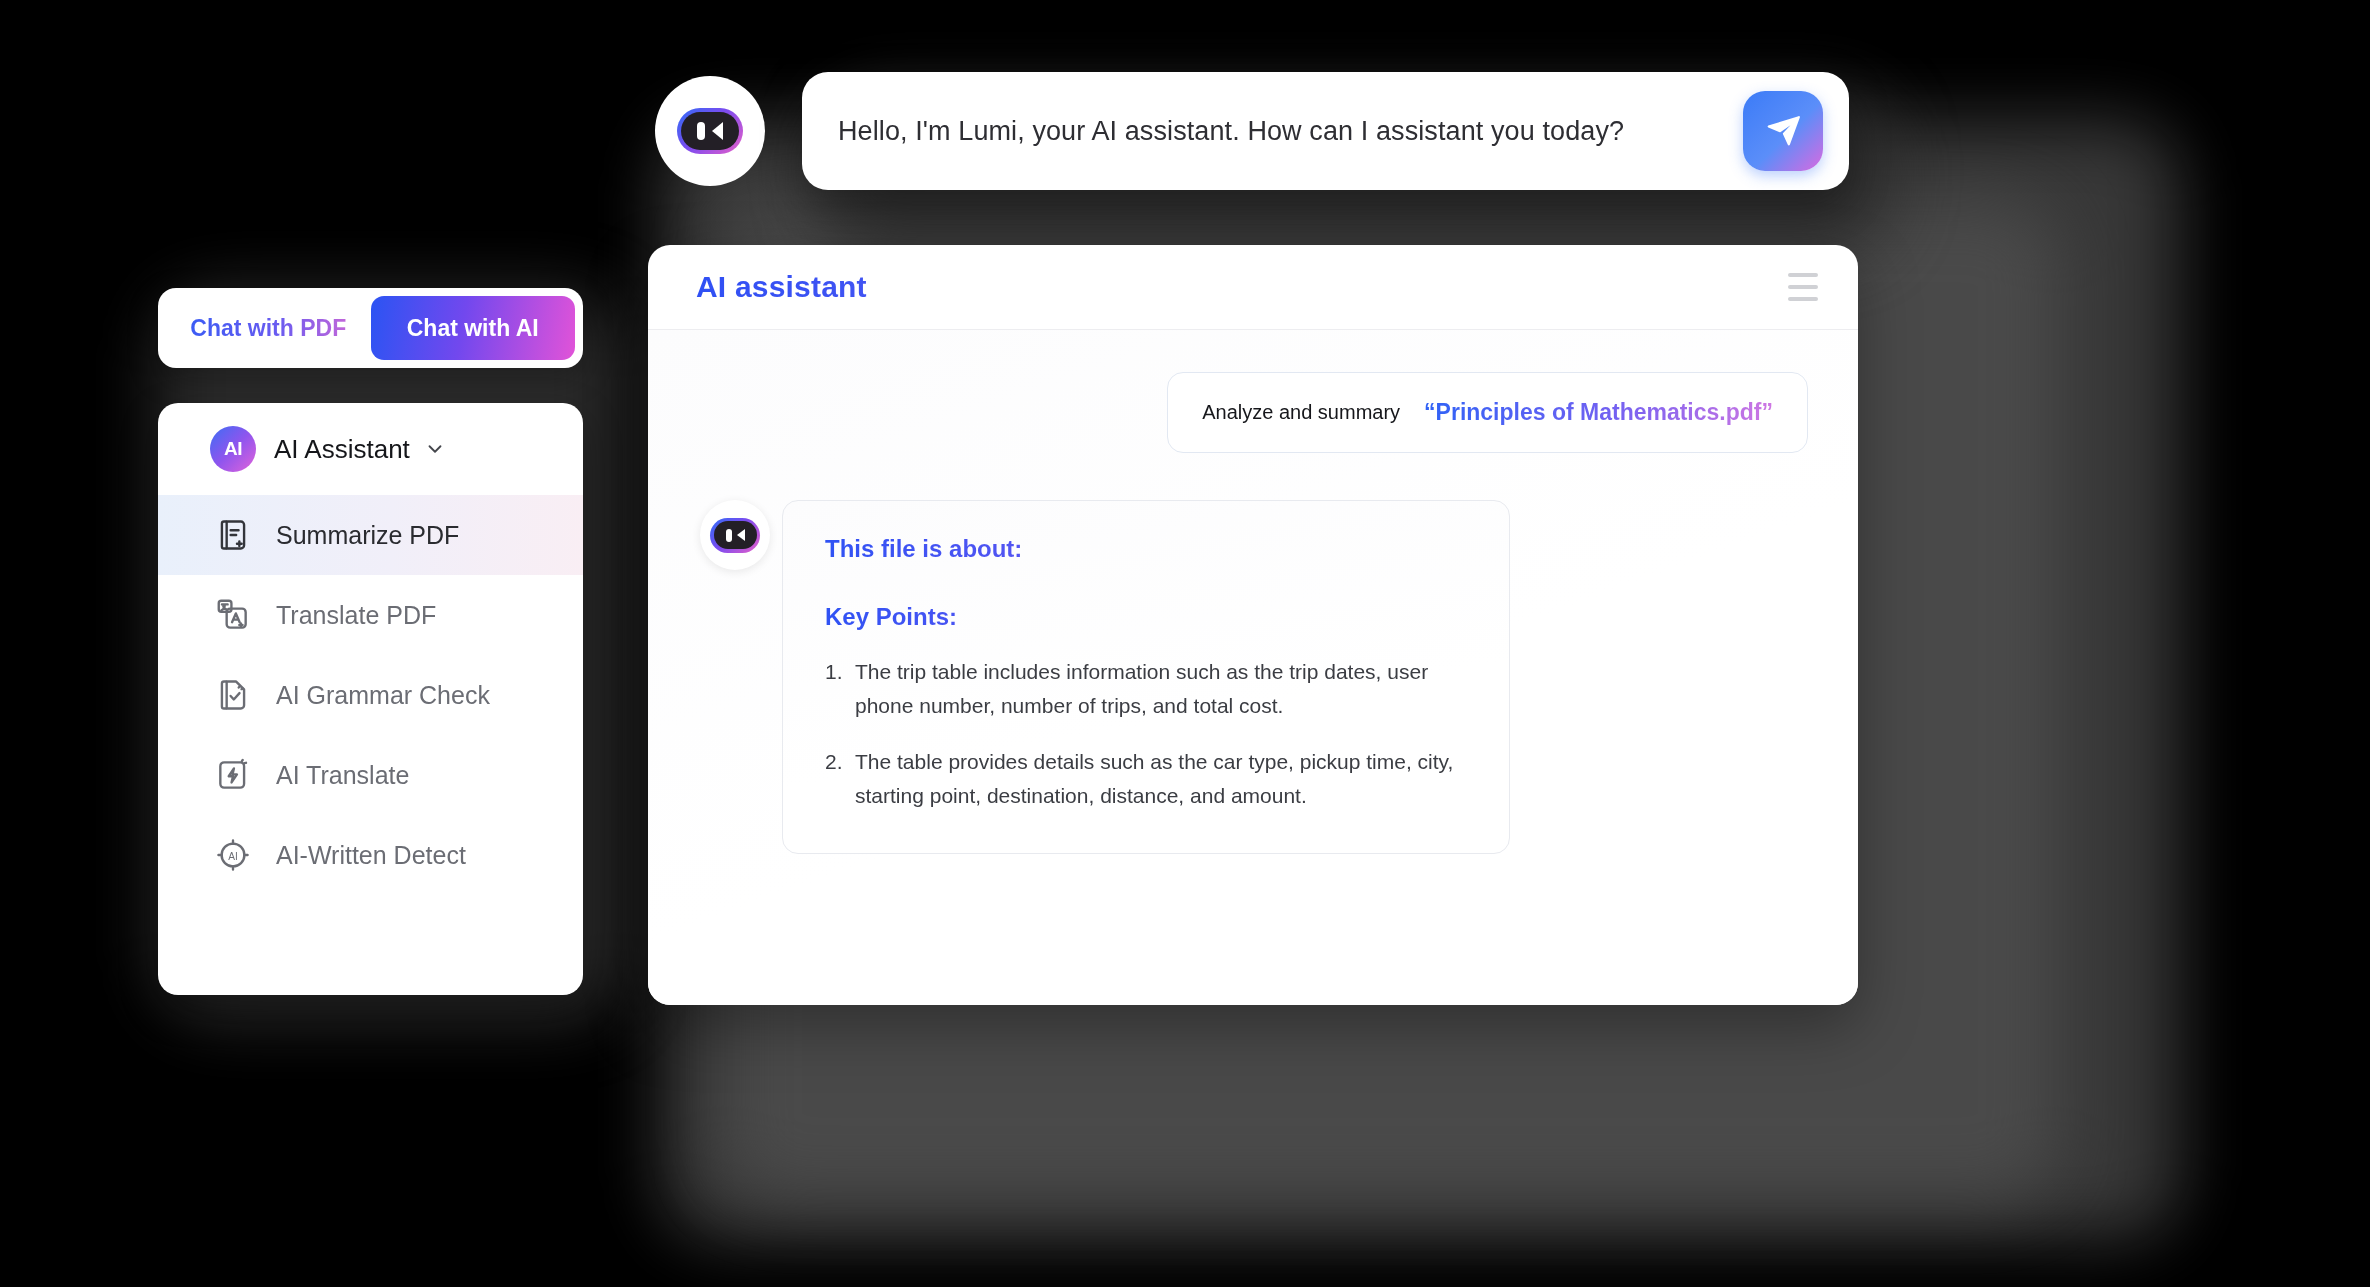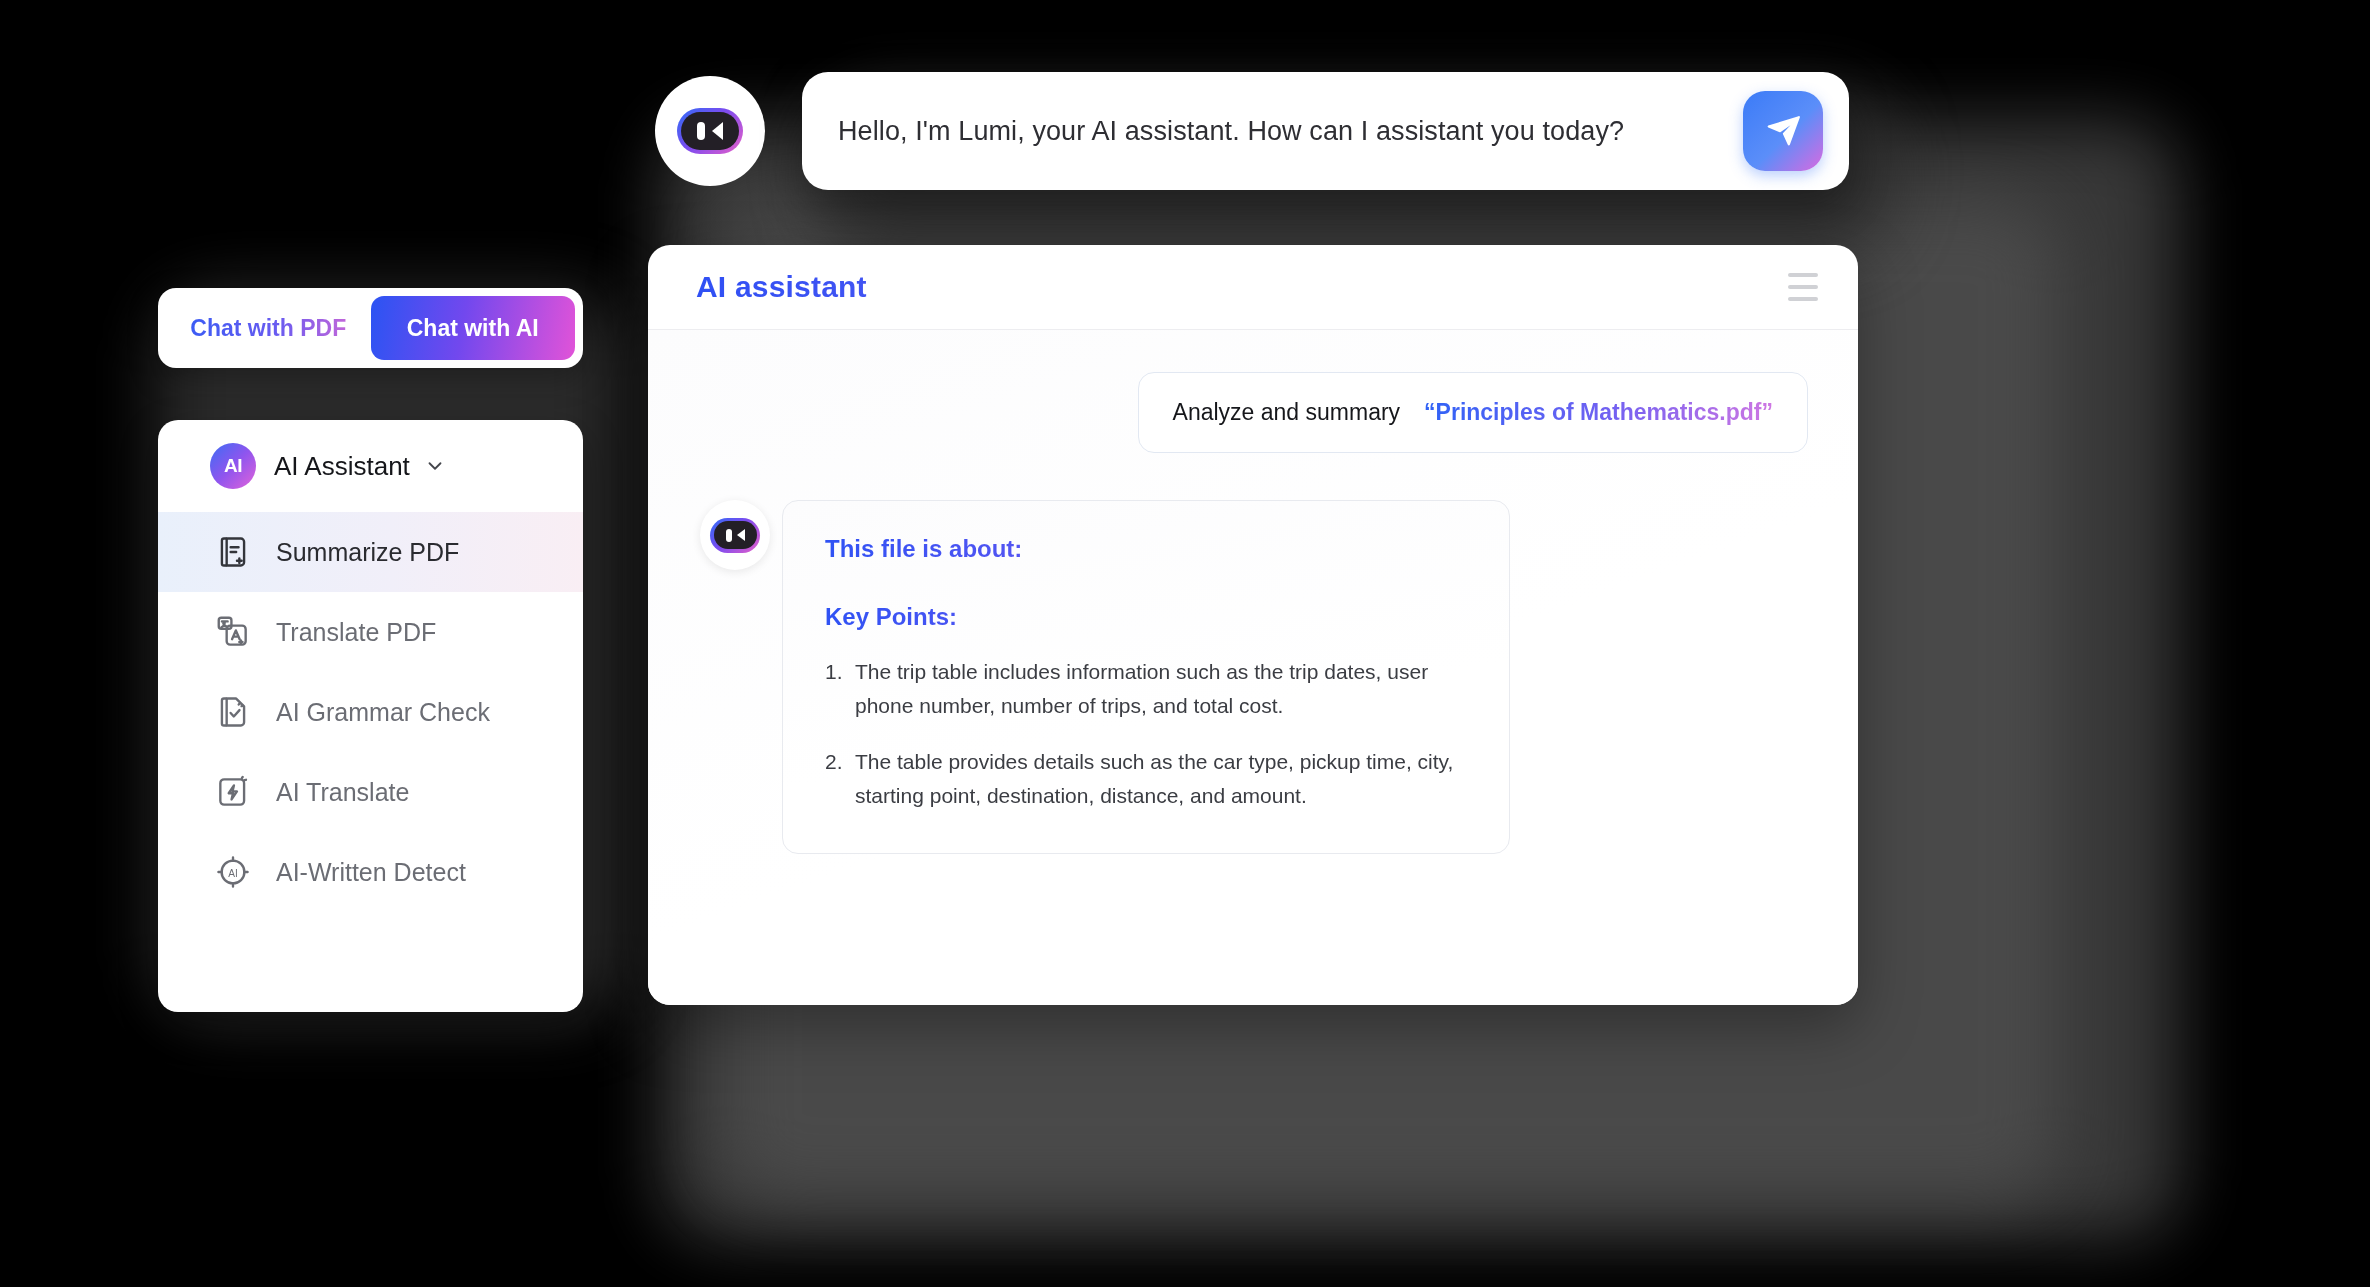--- a/index.html
+++ b/index.html
@@ -80,21 +80,21 @@
     background-image:linear-gradient(90deg,#2f5cf5 0%,#6a5bf0 55%,#e06ad2 100%);
     -webkit-background-clip:text; background-clip:text; color:transparent;
   }
   .tab.active {
     color:#fff;
     background:linear-gradient(100deg,#2b54f3 0%,#7248ee 45%,#e153d8 100%);
   }
 
   
   .sidebar {
-    position:absolute; left:158px; top:420px; z-index:40;
+    position:absolute; left:158px; top:403px; z-index:40;
     width:425px; height:592px; background:#fff; border-radius:20px;
     overflow:hidden; box-shadow:0 14px 38px rgba(0,0,0,.28);
   }
   .sb-head { display:flex; align-items:center; height:92px; padding:0 0 0 52px; }
   .ai-circle {
     width:46px; height:46px; border-radius:50%; flex:none; margin-right:18px;
     background:linear-gradient(135deg,#3c6df4 0%,#8f55ee 50%,#e263da 100%);
     display:flex; align-items:center; justify-content:center;
     color:#fff; font-size:19px; font-weight:bold; letter-spacing:-.5px;
   }
@@ -134,21 +134,21 @@
   .main-body {
     flex:1; padding:42px 50px 0 52px;
     background:linear-gradient(160deg,#fcfcfd 0%,#ffffff 55%);
     overflow:hidden;
   }
   .user-row { display:flex; justify-content:flex-end; }
   .user-bubble {
     border:1px solid #e2e8f2; border-radius:16px; background:#fff;
     padding:26px 34px; display:flex; align-items:center; gap:24px;
   }
-  .user-plain { font-size:23px; color:#16171b; }
+  .user-plain { font-size:20px; color:#16171b; }
   .user-file {
     font-size:23px; font-weight:bold;
     background-image:linear-gradient(90deg,#2f62f6 0%,#7461f1 55%,#cf77e3 100%);
     -webkit-background-clip:text; background-clip:text; color:transparent;
   }
 
   .bot-row { display:flex; align-items:flex-start; margin-top:47px; gap:12px; }
   .bot-avatar-halo {
     width:70px; height:70px; border-radius:50%; background:#fff; flex:none;
     display:flex; align-items:center; justify-content:center;

